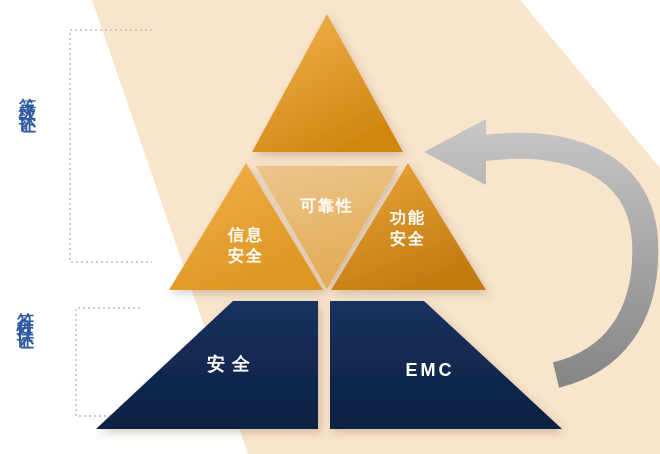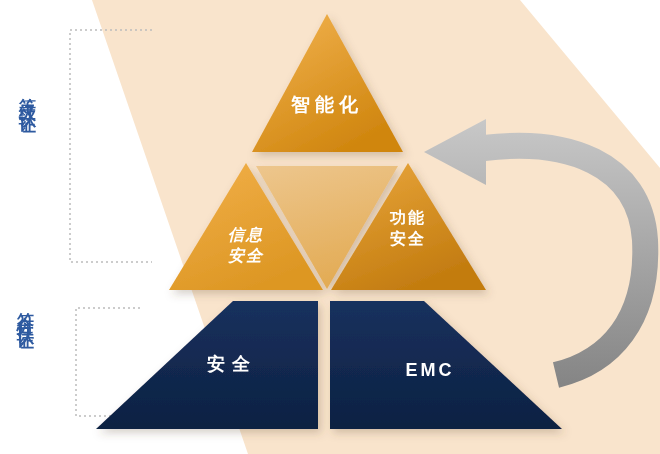--- a/index.html
+++ b/index.html
@@ -78,25 +78,25 @@
       <polygon points="233,301 318,301 318,429 96,429" fill="url(#gradNavy)"></polygon>
       <polygon points="330,301 424,301 562,429 330,429" fill="url(#gradNavy)"></polygon>
     </g>
 
     <g>
       <path d="M 484 148 C 566 138 640 162 645 240 C 649 320 610 362 556 375" fill="none" stroke="url(#gradArrow)" stroke-width="26"></path>
       <polygon points="424,152 486,119 486,185" fill="url(#gradArrow)"></polygon>
     </g>
   </svg>
 
-  <div class="tri-label" style="left:252px; top:92px; width:150px; font-size:19px; letter-spacing:5px;">智能化</div>
 
-  <div class="tri-label two-line" style="left:186px; top:224px; width:120px; font-size:16px; line-height:21px; letter-spacing:2px;font-style:italic;">信息
+  <div class="tri-label two-line" style="left:186px; top:224px; width:120px; font-size:16px; line-height:21px; letter-spacing:2px;">信息
 安全</div>
 
+  <div class="tri-label" style="left:267px; top:196px; width:120px; font-size:16px; letter-spacing:2px;">可靠性</div>
 
   <div class="tri-label two-line" style="left:348px; top:209px; width:120px; font-size:16px; line-height:21px; letter-spacing:2px;font-family:Liberation Mono, monospace;">功能
 安全</div>
 
   <div class="tri-label" style="left:162px; top:352px; width:140px; font-size:18px; letter-spacing:7px;">安全</div>
 
   <div class="tri-label" style="left:360px; top:352px; width:140px; font-size:18px; letter-spacing:3px;margin-top:8px;">EMC</div>
 
   <div class="side-label" style="left:16px; top:84px; font-size:17px; letter-spacing:6px;">等级认证</div>
 

